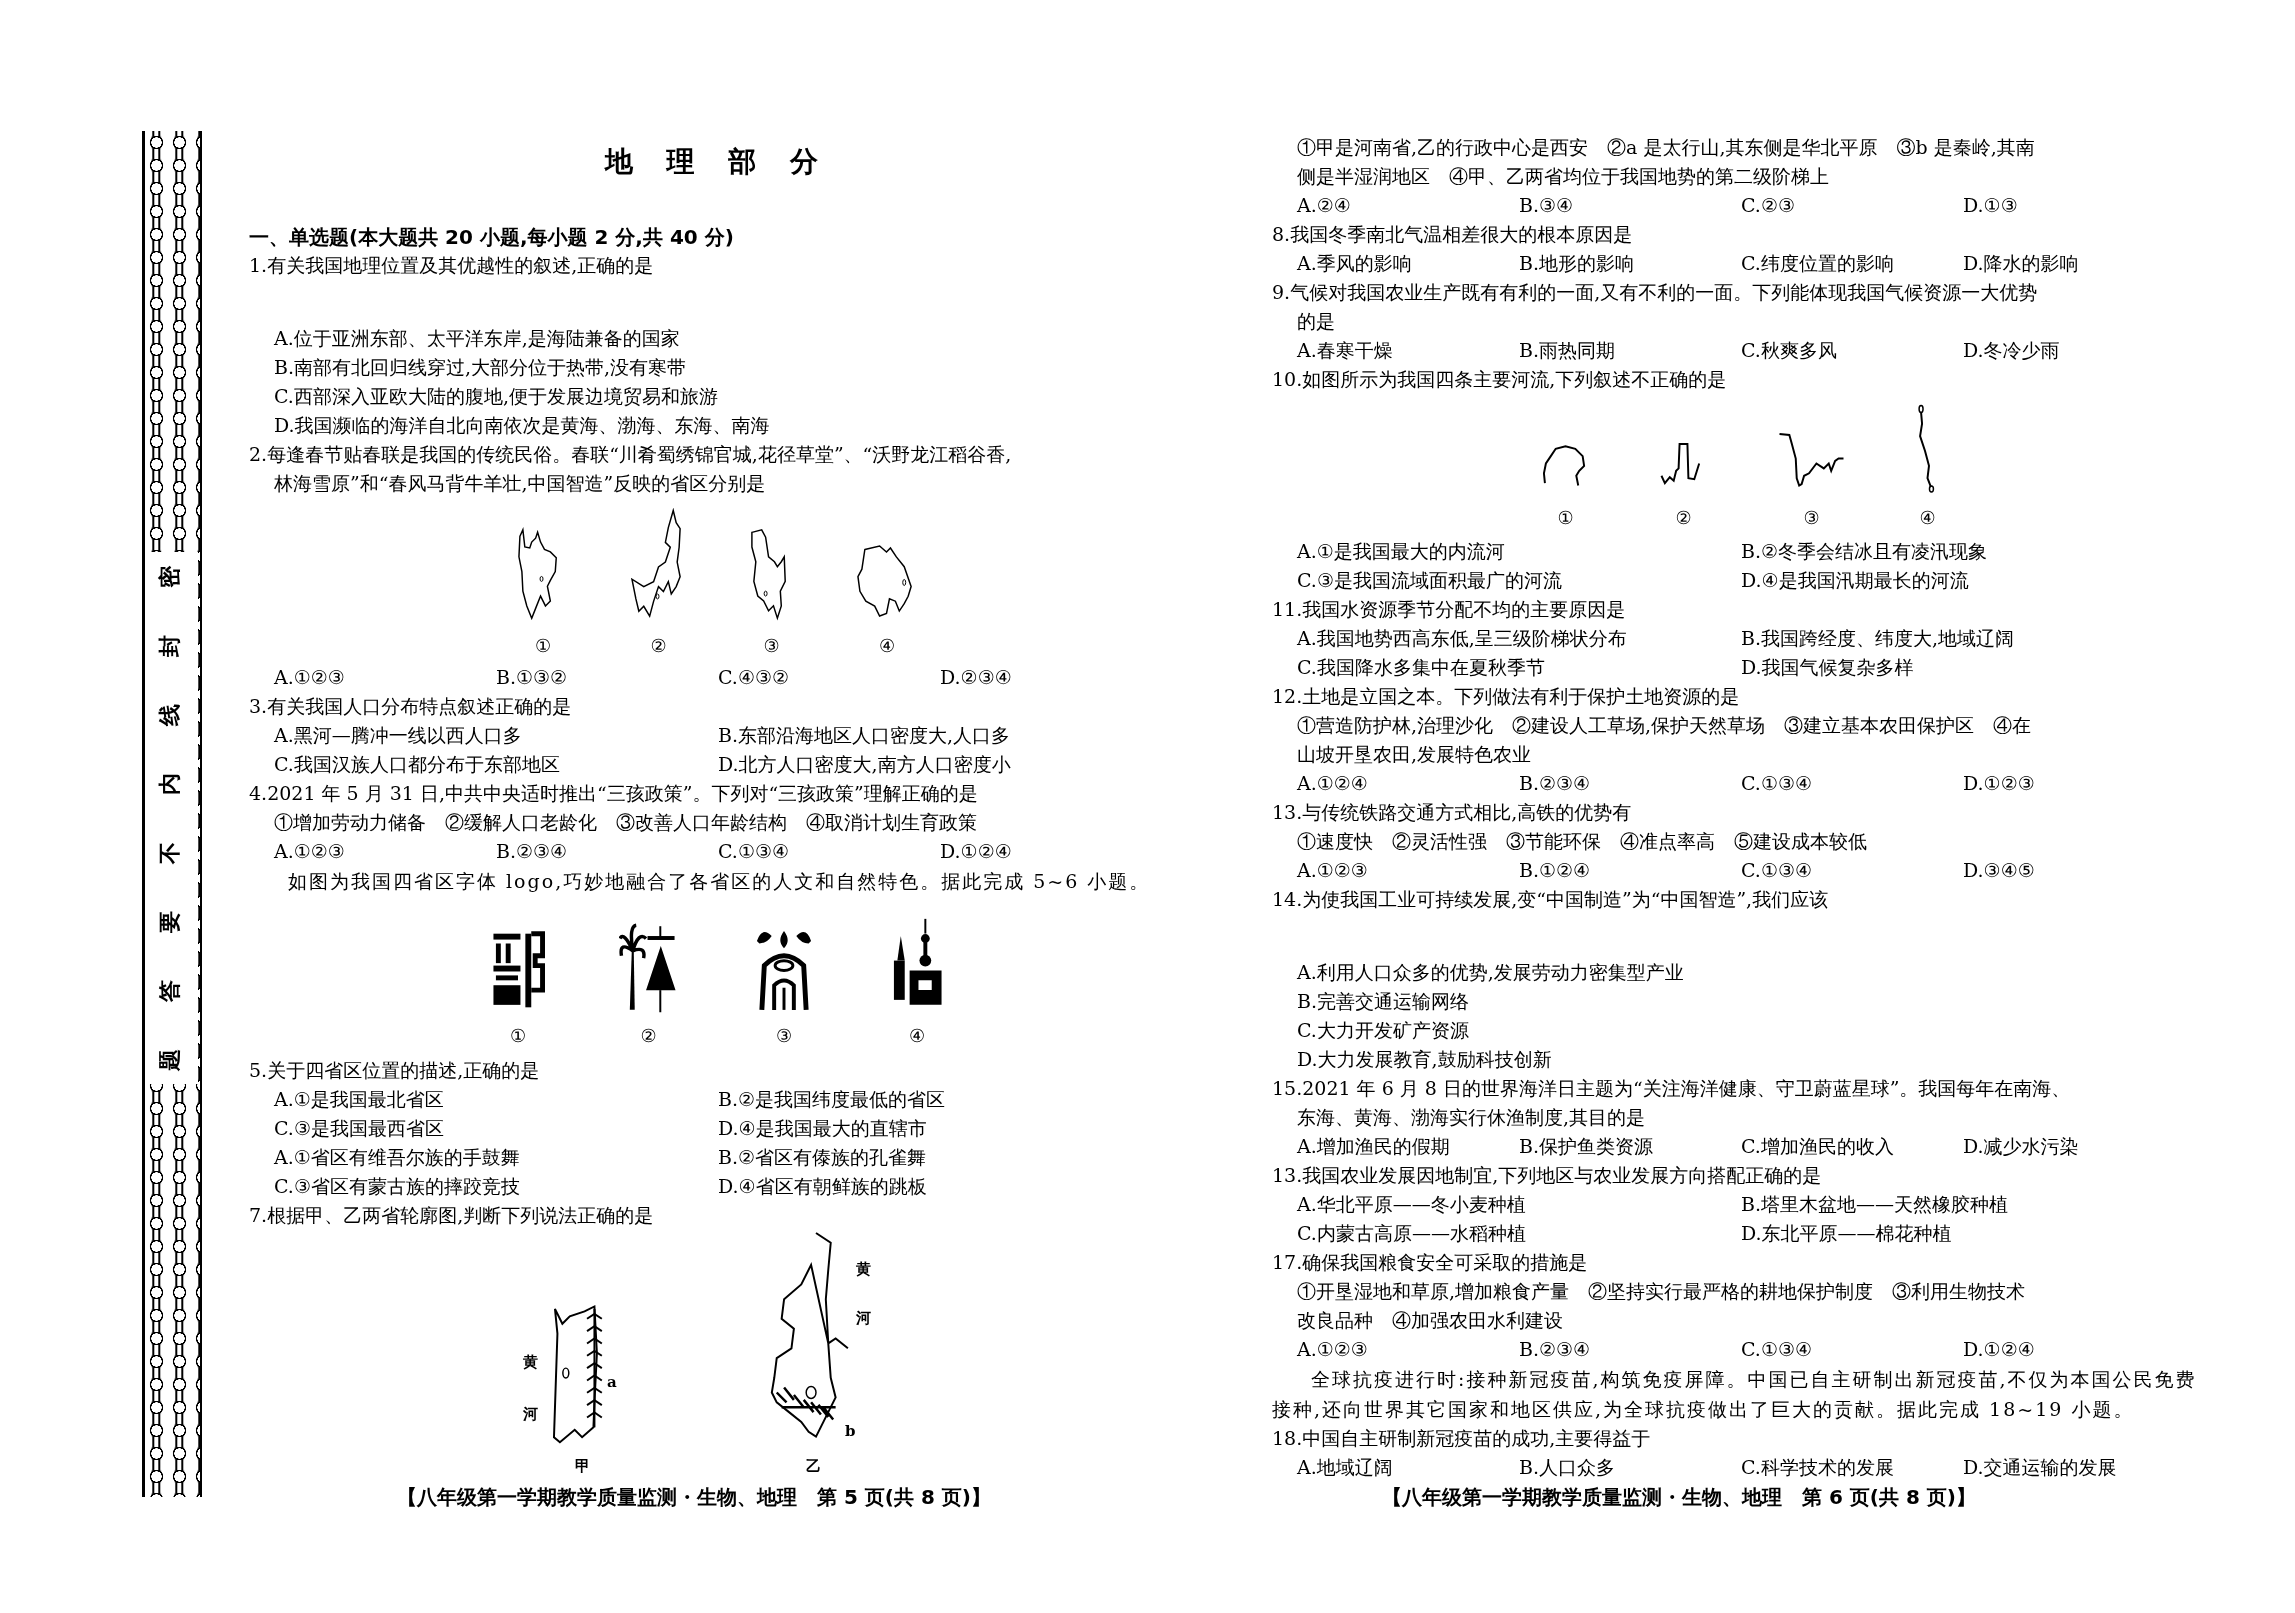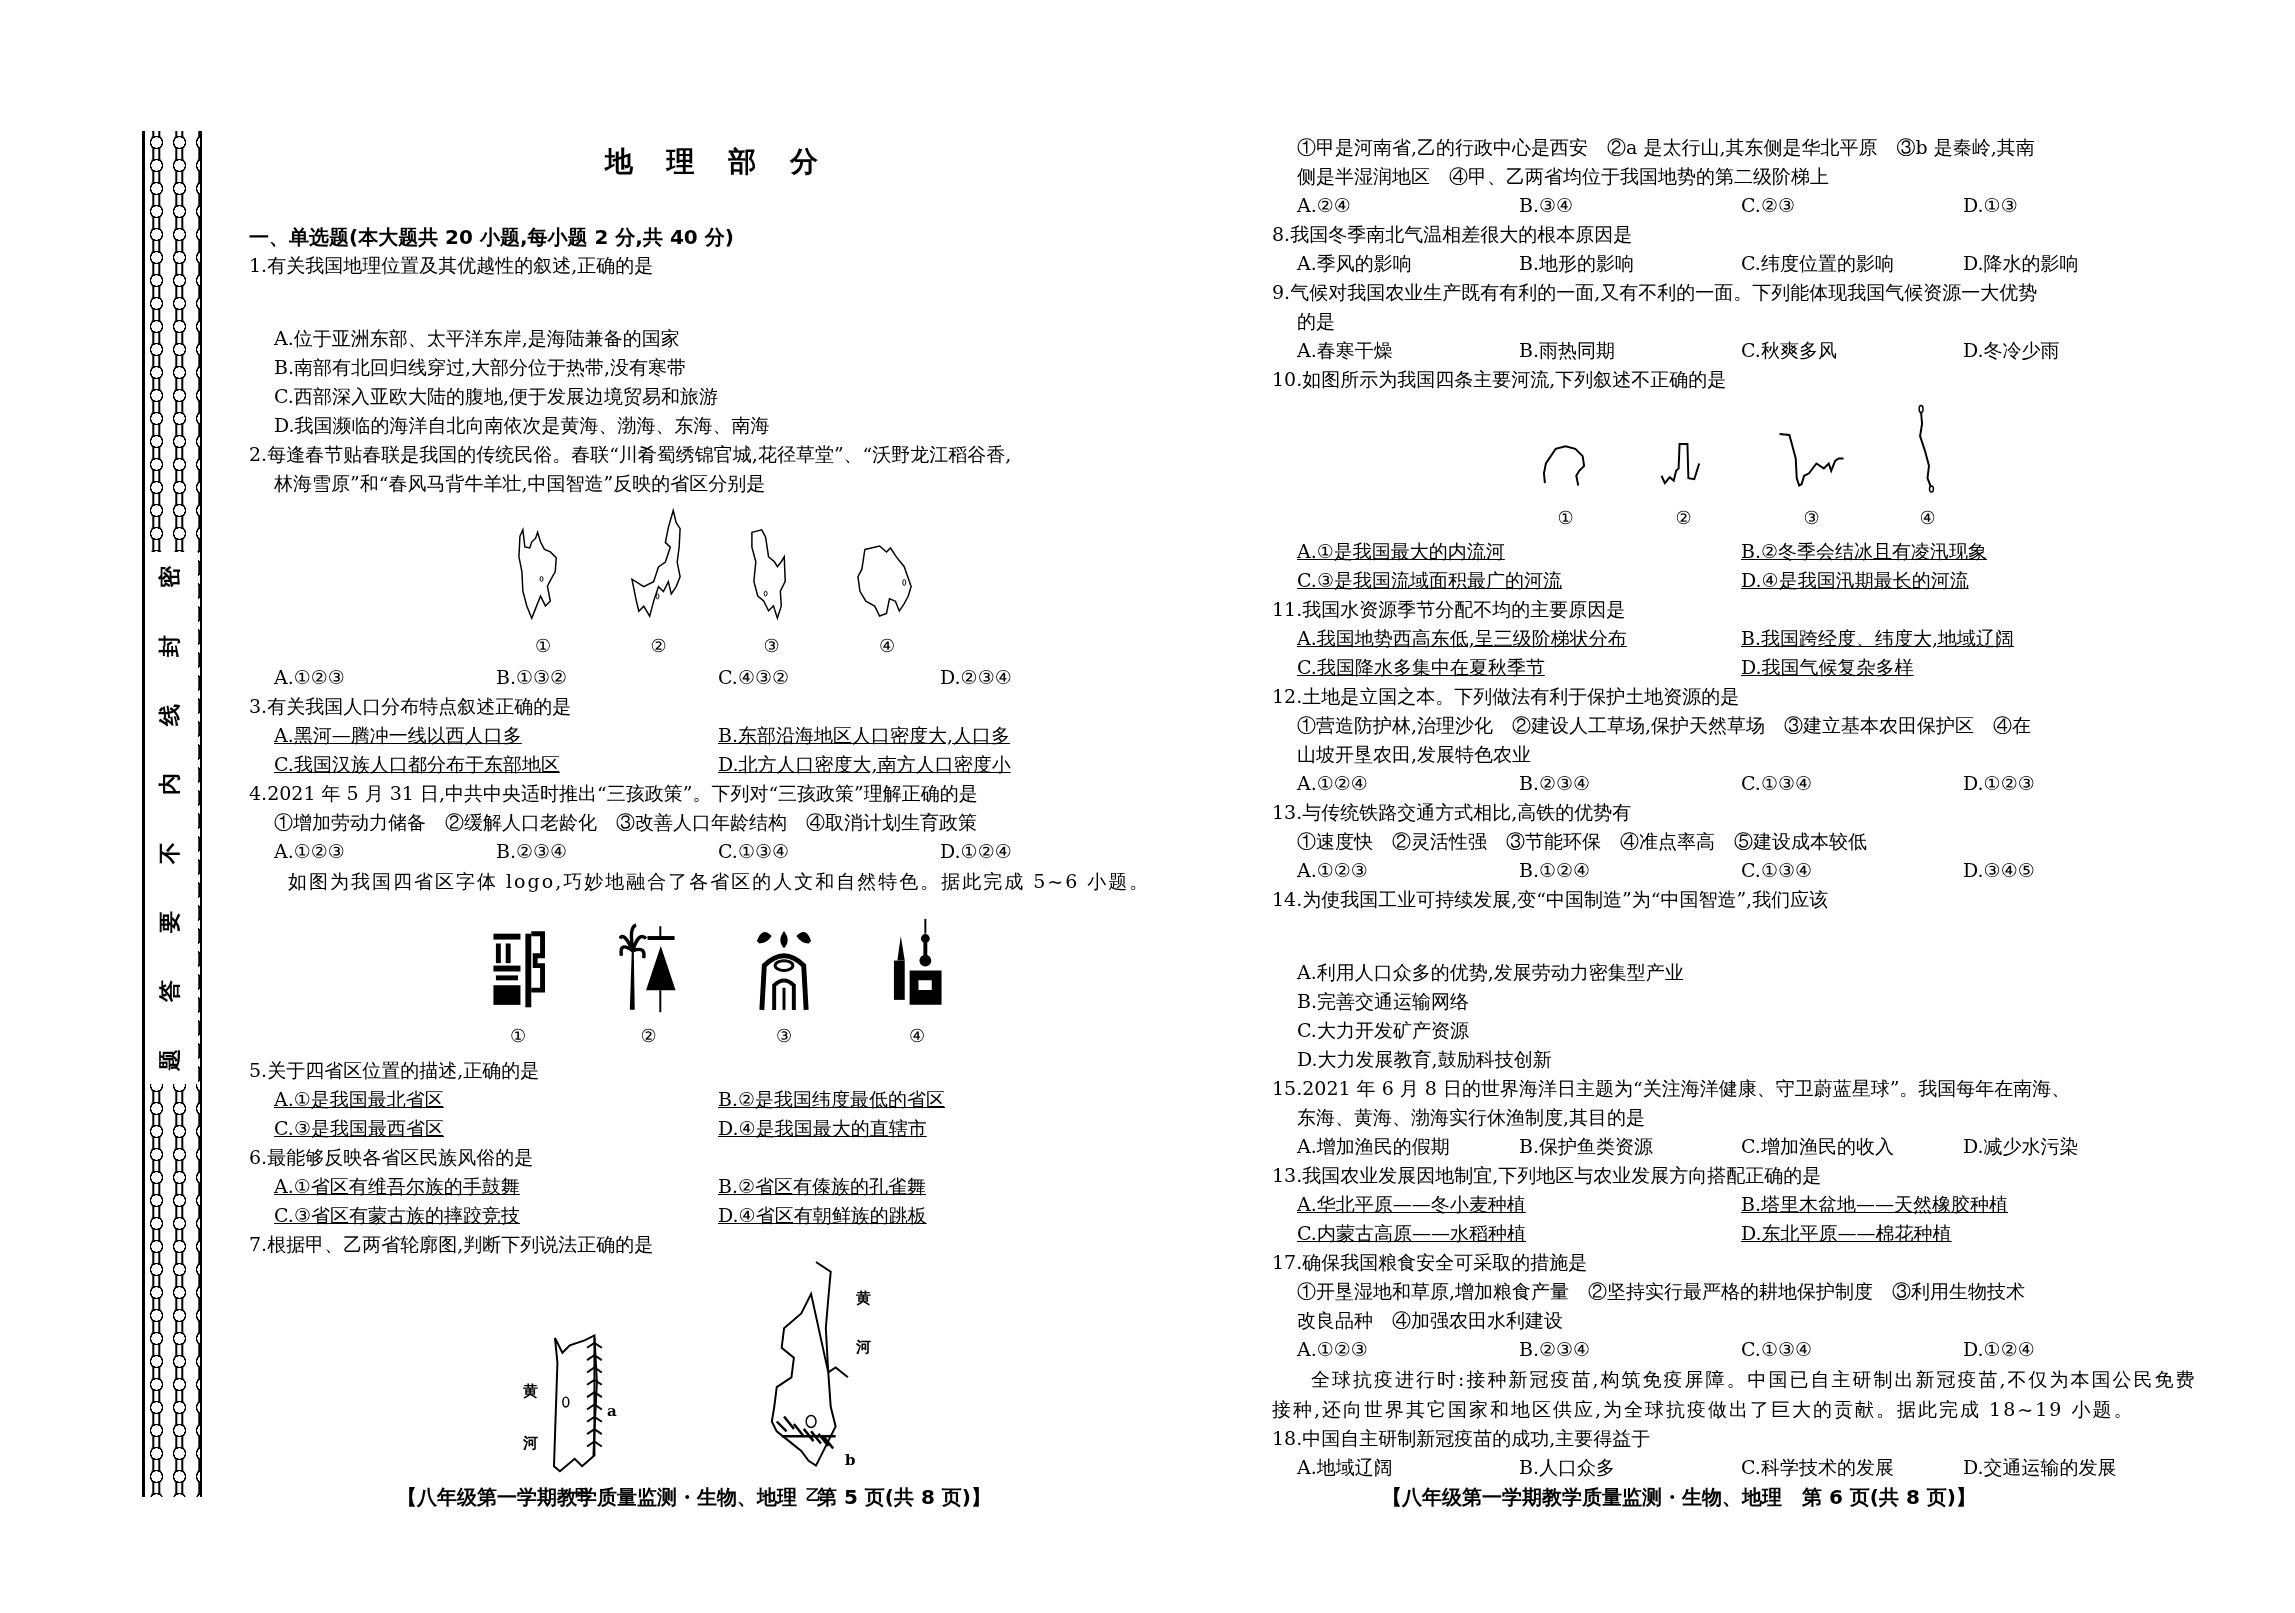--- a/index.html
+++ b/index.html
@@ -21,21 +21,21 @@
   .page { position:absolute; top:133px; }
   .page.left { left:249px; width:937px; }
   .page.right { left:1272px; width:937px; }
 
   .title { text-align:center; font-family:"DejaVu Sans", sans-serif; font-weight:bold; font-size:28px;
            letter-spacing:12px; margin:10px 0 28px 0; }
   .section { font-family:"DejaVu Sans", sans-serif; font-weight:bold; font-size:20px; line-height:28px;margin-top:42px; }
   .q { font-size:19px; line-height:29px; }
   .indent { padding-left:25px; }
   .opts4 { display:grid; grid-template-columns: 222px 222px 222px 222px; padding-left:25px; font-size:19px; line-height:29px; }
-  .opts2 { display:grid; grid-template-columns: 444px 444px; padding-left:25px; font-size:19px; line-height:29px;text-decoration:underline; }
+  .opts2 { display:grid; grid-template-columns: 444px 444px; padding-left:25px; font-size:19px; line-height:29px; }
   .opts1 { padding-left:25px; font-size:19px; line-height:29px;margin-top:44px; }
   .passage { font-family:"DejaVu Serif", serif; font-size:19px; line-height:30px; text-indent:39px; letter-spacing:2px; }
 
   .figrow { display:flex; justify-content:center; gap:54px; align-items:flex-end; }
   .fig { display:flex; flex-direction:column; align-items:center; }
   .fig .cap { font-size:18px; margin-top:10px; }
   .footer { position:absolute; top:1484px; font-family:"DejaVu Sans", sans-serif; font-weight:bold; font-size:20px; }
   svg { display:block; }
 </style>
 </head>
@@ -186,21 +186,20 @@
     <div>5.关于四省区位置的描述,正确的是</div>
     <div class="opts2">
       <div>A.①是我国最北省区</div>
       <div>B.②是我国纬度最低的省区</div>
       <div>C.③是我国最西省区</div>
       <div>D.④是我国最大的直辖市</div>
     </div>
   </div>
 
   <div class="q">
-    <div>6.最能够反映各省区民族风俗的是</div>
     <div class="opts2">
       <div>A.①省区有维吾尔族的手鼓舞</div>
       <div>B.②省区有傣族的孔雀舞</div>
       <div>C.③省区有蒙古族的摔跤竞技</div>
       <div>D.④省区有朝鲜族的跳板</div>
     </div>
   </div>
 
   <div class="q">
     <div>7.根据甲、乙两省轮廓图,判断下列说法正确的是</div>

